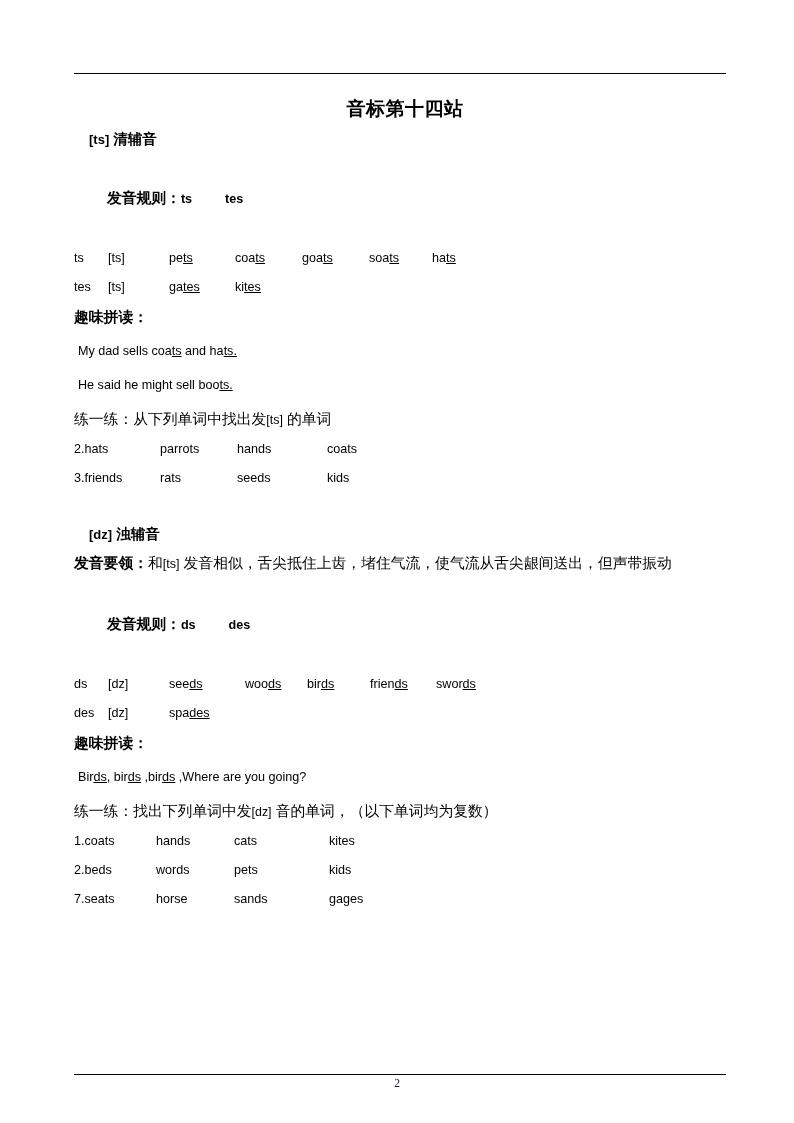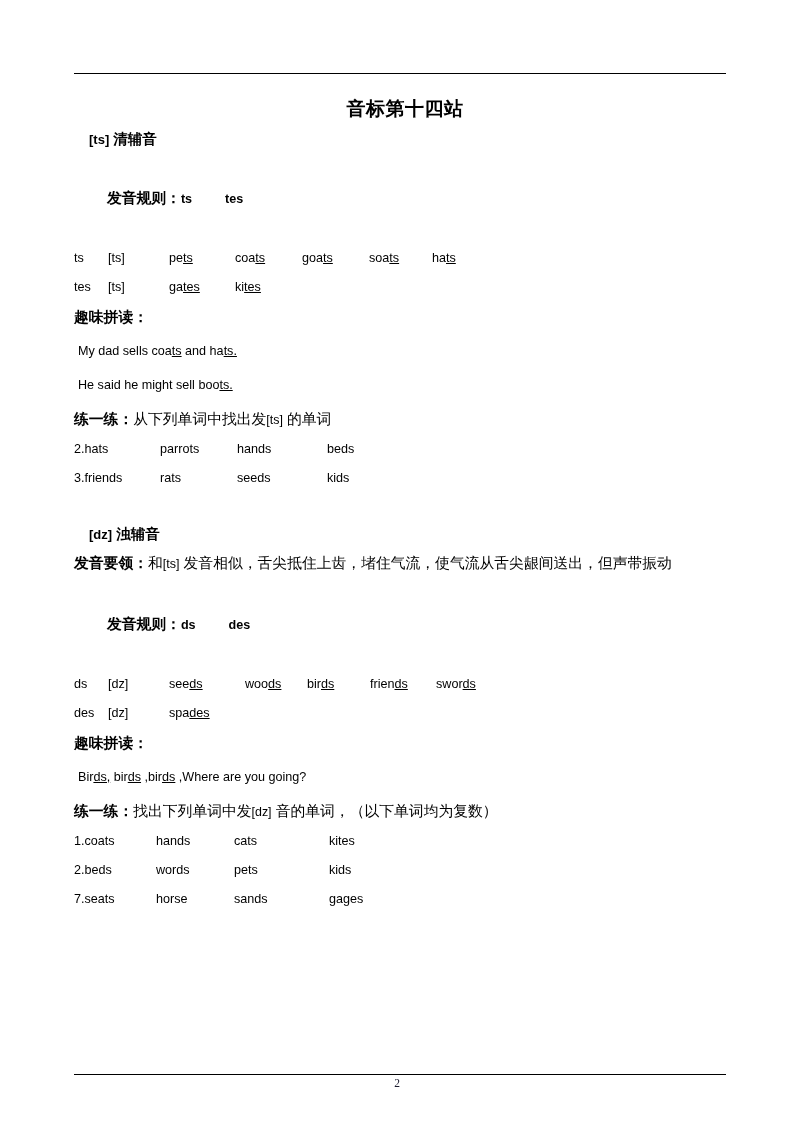--- a/index.html
+++ b/index.html
@@ -131,21 +131,21 @@
     font-size: 12.6px;
     line-height: 30px;
     margin: 4px;
   }
 
   .practice-head {
     font-size: 14.8px;
     line-height: 30px;
     margin: 0;
   }
-  .practice-head .lbl { font-weight: bold; margin-top: 19px; }
+  .practice-head .lbl { font-weight: normal; margin-top: 19px; }
   .practice-head .ph-in { font-size: 12.4px; }
 
   .grid-row {
     font-size: 12.6px;
     line-height: 29px;
     margin: 0;
     white-space: nowrap;
   }
   .grid-row .c {
     display: inline-block;
@@ -193,21 +193,21 @@
 
       <div class="sentence">
         <span>He said he might sell boo</span><span class="u">ts.</span>
       </div>
 
       <div class="practice-head">
         <span class="lbl">练一练：</span><span>从下列单词中找出发</span><span class="ph-in">[ts]</span><span> 的单词</span>
       </div>
 
       <div class="grid-row">
-        <span class="c" style="width:86px">2.hats</span><span class="c" style="width:77px">parrots</span><span class="c" style="width:90px">hands</span><span class="c">beds</span>
+        <span class="c" style="width:86px">2.hats</span><span class="c" style="width:77px">parrots</span><span class="c" style="width:90px">hands</span><span class="c">coats</span>
       </div>
       <div class="grid-row">
         <span class="c" style="width:86px">3.friends</span><span class="c" style="width:77px">rats</span><span class="c" style="width:90px">seeds</span><span class="c">kids</span>
       </div>
 
     </div>
 
     <div class="gap-block"></div>
 
     <div>

